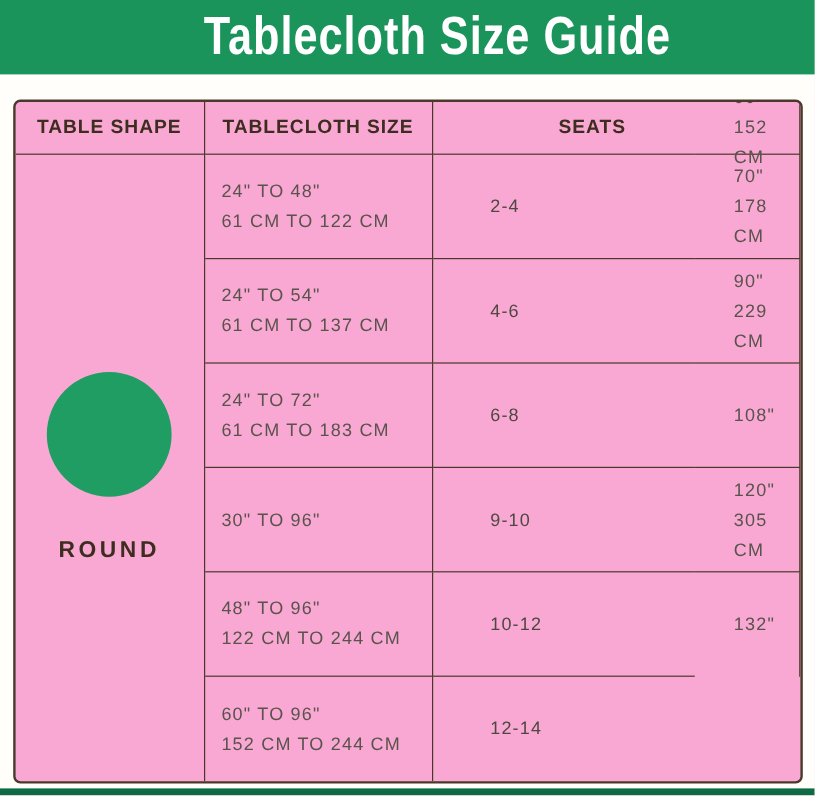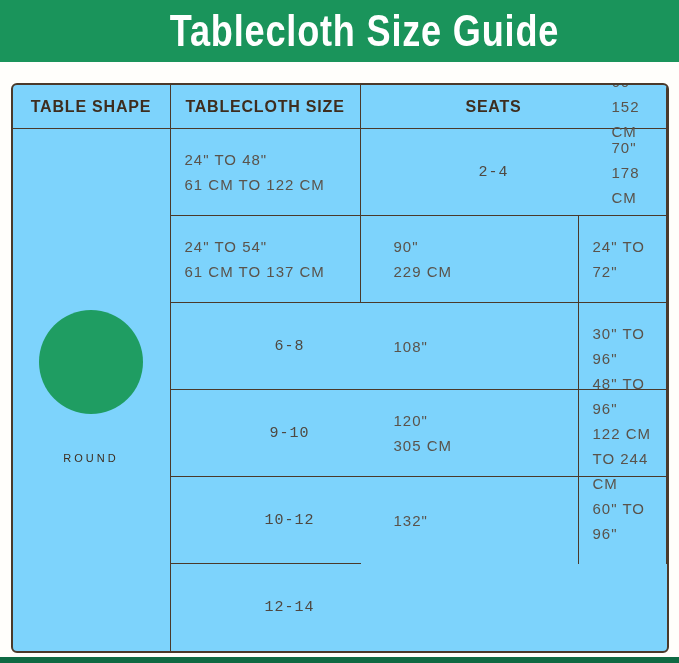--- a/index.html
+++ b/index.html
@@ -35,21 +35,21 @@
     white-space: nowrap;
   }
 
   
   .table-wrap {
     width: 658px;
     margin: 21px auto 0 auto;
     border: 2px solid var(--border-brown, #4a392a);
     border-radius: 6px;
     box-sizing: border-box;
-    background: #7dd3fc;
+    background: #f9a8d4;
     overflow: hidden;
   }
   .grid {
     display: grid;
     grid-template-columns: 158px 190px 218px 1fr;
     grid-template-rows: 44px repeat(6, 87px);
   }
   .cell {
     border-right: 1px solid var(--border-brown, #4a392a);
     border-bottom: 1px solid var(--border-brown, #4a392a);
@@ -83,29 +83,29 @@
     justify-content: center;
   }
   .shape-circle {
     width: 104px;
     height: 104px;
     border-radius: 50%;
     background: var(--circle-green, #1f9d62);
   }
   .shape-label {
     margin-top: 32px;
-    font-size: 11px;
-    font-weight: 400;
+    font-size: 19px;
+    font-weight: 700;
     letter-spacing: 3px;
     color: var(--header-text, #3e2d1e);
   }
 
   .size-cell { padding-left: 33px; }
   .fits-cell { padding-left: 14px; }
-  .seats-cell { align-items: center; border-right: none; color: #4f4840; font-family: Liberation Mono, monospace; }
+  .seats-cell { align-items: flex-start; border-right: none; color: #4f4840; }
 
   
   .bottom-bar {
     position: absolute;
     left: 0;
     bottom: 0;
     width: 100%;
     height: 6px;
     background: var(--bottom-bar-green, #0e6a43);
   }
@@ -143,26 +143,30 @@
           <span>2-4</span>
         </div>
         <div class="cell size-cell">
           <span>70"</span>
           <span>178 CM</span>
         </div>
         <div class="cell fits-cell">
           <span>24" TO 54"</span>
           <span>61 CM TO 137 CM</span>
         </div>
+        <div class="cell seats-cell last-col">
+          <span>4-6</span>
+        </div>
         <div class="cell size-cell">
           <span>90"</span>
           <span>229 CM</span>
         </div>
         <div class="cell fits-cell">
           <span>24" TO 72"</span>
+          <span>61 CM TO 183 CM</span>
         </div>
         <div class="cell seats-cell last-col">
           <span>6-8</span>
         </div>
         <div class="cell size-cell">
           <span>108"</span>
         </div>
         <div class="cell fits-cell">
           <span>30" TO 96"</span>
         </div>
@@ -178,20 +182,21 @@
           <span>122 CM TO 244 CM</span>
         </div>
         <div class="cell seats-cell last-col">
           <span>10-12</span>
         </div>
         <div class="cell size-cell last-row">
           <span>132"</span>
         </div>
         <div class="cell fits-cell last-row">
           <span>60" TO 96"</span>
+          <span>152 CM TO 244 CM</span>
         </div>
         <div class="cell seats-cell last-col last-row">
           <span>12-14</span>
         </div>
       </div>
   </div>
 
   <footer class="bottom-bar"></footer>
 
 </div>

